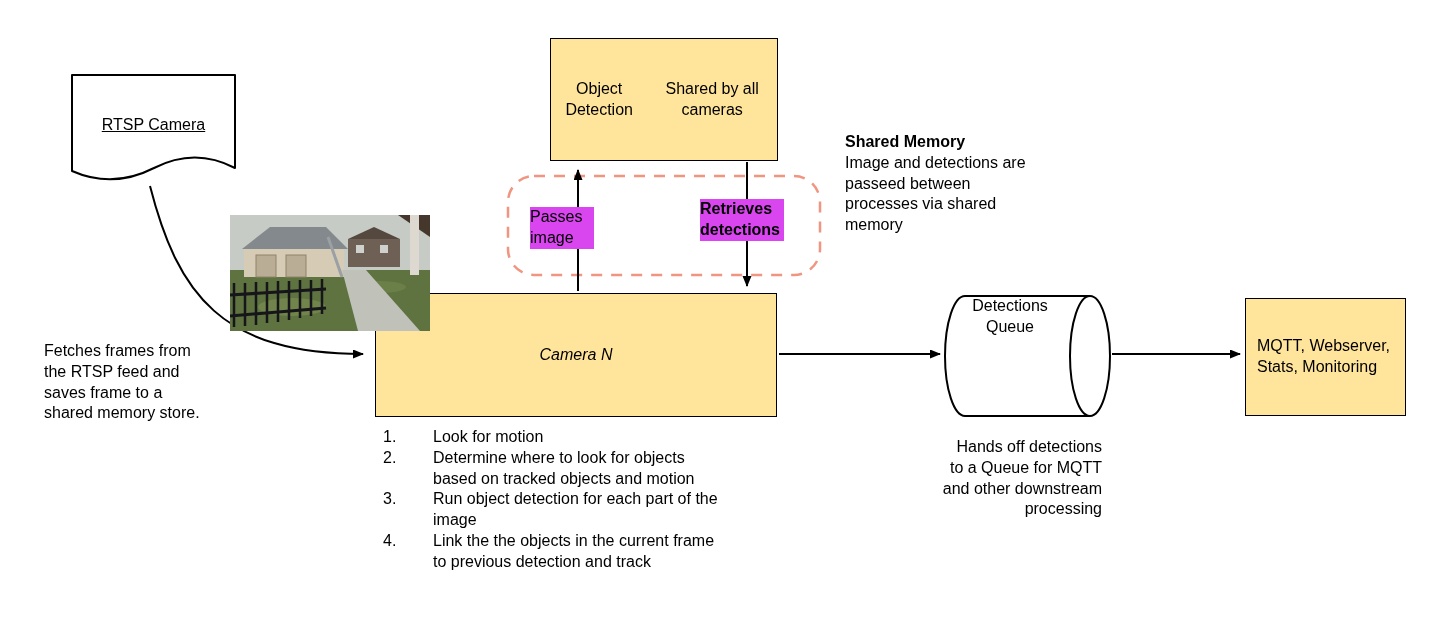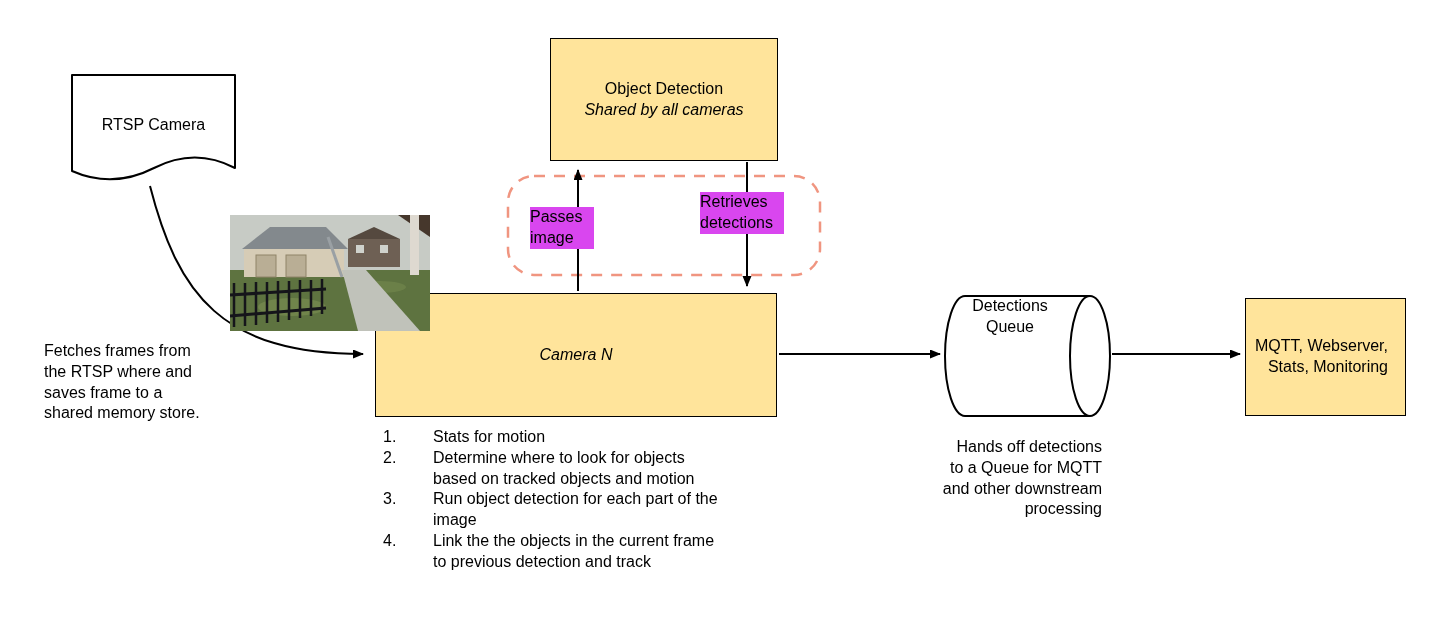--- a/index.html
+++ b/index.html
@@ -20,58 +20,58 @@
   .abs { position: absolute; }
   .layer { left: 0; top: 0; z-index: 1; }
 
   .node {
     background: var(--node-fill, #ffe49b);
     border: 1.5px solid #000;
     z-index: 2;
   }
   .od-node {
     left: 550px; top: 38px; width: 228px; height: 123px;
-    display: flex; flex-direction: column; justify-content: center; align-items: center;
+    display: flex; flex-direction: row; justify-content: center; align-items: center;
     text-align: center;
   }
-  .od-node .italic { font-style: italic; }
+  .od-node .italic { }
 
   .camera-node {
     left: 375px; top: 293px; width: 402px; height: 124px;
     display: flex; justify-content: center; align-items: center; font-style: italic;
   }
 
   .mqtt-node {
     left: 1245px; top: 298px; width: 161px; height: 118px;
     display: flex; align-items: center;
-    padding-left: 4px;
-    text-align: right;
+    padding-left: 11px;
   }
   .mqtt-node span { display: inline-block; width: 138px; }
 
   .rtsp-label {
     left: 72px; top: 75px; width: 163px; height: 100px;
     display: flex; justify-content: center; align-items: center;
     z-index: 3;
+    text-decoration: underline;
   }
 
   .fetch-note { left: 44px; top: 341px; width: 158px; z-index: 3; }
 
   .photo {
     left: 230px; top: 215px; width: 200px; height: 116px;
     z-index: 4; overflow: hidden;
   }
   .photo svg { display: block; }
 
   .flow-label {
     background: #d946ef;
     z-index: 3;
   }
   .passes    { left: 530px; top: 207px; width: 64px; }
-  .retrieves { left: 700px; top: 192px; width: 84px; }
+  .retrieves { left: 700px; top: 199px; width: 84px; font-weight: bold; }
 
   .sm-note { left: 845px; top: 132px; width: 192px; z-index: 3; }
   .bold { font-weight: bold; }
 
   .steps { left: 383px; top: 427px; width: 350px; z-index: 3; }
   .step { display: flex; }
   .step .num { width: 50px; flex: 0 0 50px; }
   .step .txt { width: 295px; }
 
   .queue-label {
@@ -110,21 +110,21 @@
 
     <path d="M150 186 C178 295 222 354 363 354" fill="none" stroke="#000" stroke-width="2" marker-end="url(#ah)"></path>
     <line x1="578" y1="291" x2="578" y2="170" stroke="#000" stroke-width="2" marker-end="url(#ah)"></line>
     <line x1="747" y1="162" x2="747" y2="286" stroke="#000" stroke-width="2" marker-end="url(#ah)"></line>
     <line x1="779" y1="354" x2="940" y2="354" stroke="#000" stroke-width="2" marker-end="url(#ah)"></line>
     <line x1="1112" y1="354" x2="1240" y2="354" stroke="#000" stroke-width="2" marker-end="url(#ah)"></line>
   </svg>
 
   <div class="abs rtsp-label">RTSP Camera</div>
 
-  <div class="abs fetch-note">Fetches frames from the RTSP where and saves frame to a shared memory store.</div>
+  <div class="abs fetch-note">Fetches frames from the RTSP feed and saves frame to a shared memory store.</div>
 
   <div class="abs photo">
     <svg width="200" height="116" viewBox="0 0 200 116">
       <rect width="200" height="58" fill="#c7cbc5"></rect>
       <rect y="55" width="200" height="61" fill="#5e7340"></rect>
       <ellipse cx="62" cy="92" rx="34" ry="9" fill="#778c50" opacity="0.7"></ellipse>
       <ellipse cx="150" cy="72" rx="26" ry="6" fill="#74884e" opacity="0.6"></ellipse>
       <rect x="118" y="24" width="52" height="28" fill="#6e6054"></rect>
       <polygon points="118,24 144,12 170,24" fill="#55493f"></polygon>
       <rect x="126" y="30" width="8" height="8" fill="#cfd2cc"></rect>
@@ -152,29 +152,33 @@
   </div>
 
   <div class="abs node od-node">
     <div>Object Detection</div>
     <div class="italic">Shared by all cameras</div>
   </div>
 
   <div class="abs flow-label passes">Passes image</div>
   <div class="abs flow-label retrieves">Retrieves detections</div>
 
+  <div class="abs sm-note">
+    <div class="bold">Shared Memory</div>
+    <div>Image and detections are passeed between processes via shared memory</div>
+  </div>
 
   <div class="abs node camera-node">
     <span>Camera N</span>
   </div>
 
   <div class="abs steps">
     <div class="step">
       <span class="num">1.</span>
-      <span class="txt">Stats for motion</span>
+      <span class="txt">Look for motion</span>
     </div>
     <div class="step">
       <span class="num">2.</span>
       <span class="txt">Determine where to look for objects based on tracked objects and motion</span>
     </div>
     <div class="step">
       <span class="num">3.</span>
       <span class="txt">Run object detection for each part of the image</span>
     </div>
     <div class="step">

